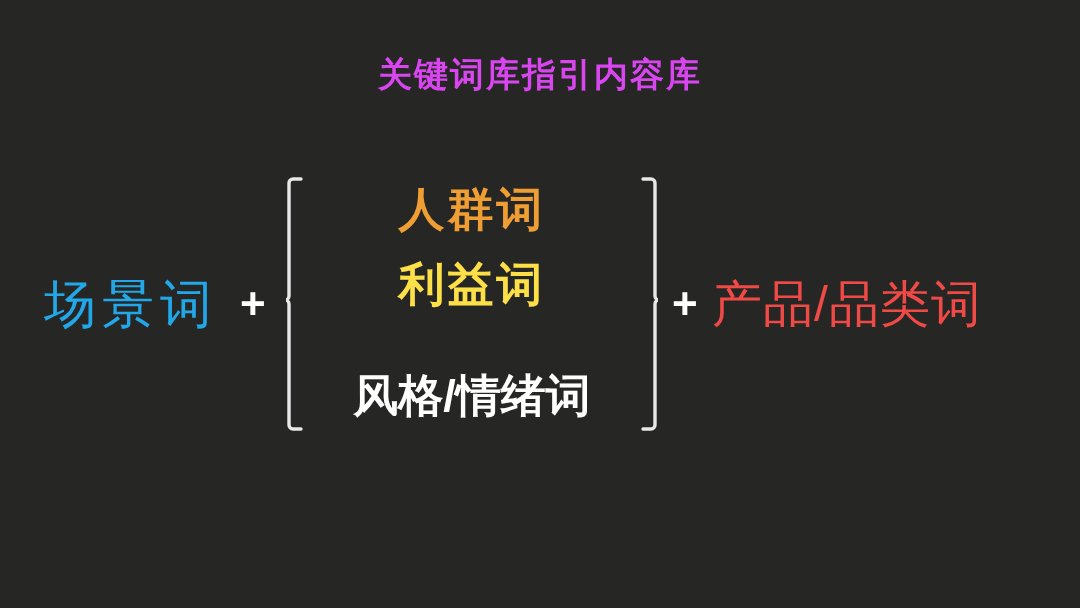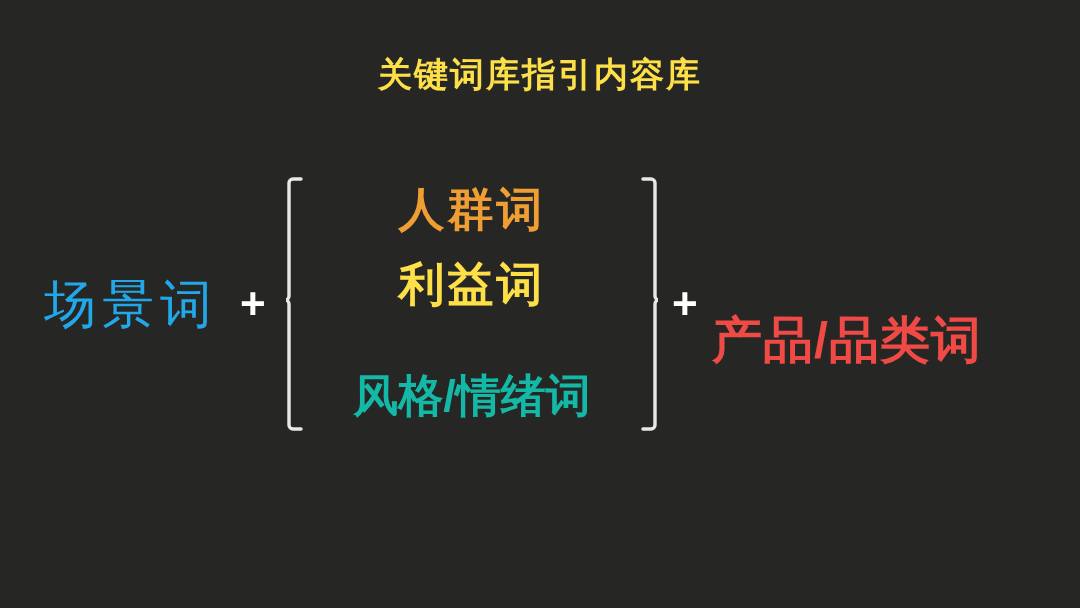--- a/index.html
+++ b/index.html
@@ -23,21 +23,21 @@
     background: #262625;
   }
 
   
   .title {
     position: absolute;
     top: 54px;
     left: 0;
     width: 1080px;
     text-align: center;
-    color: #fde047;
+    color: #d946ef;
     font-size: 34px;
     font-weight: 700;
     letter-spacing: 2px;
     line-height: 1.2;
     white-space: nowrap;
     user-select: none;
   }
 
   
   .formula {
@@ -114,36 +114,35 @@
   .term {
     font-size: 46px;
     font-weight: 700;
     line-height: 1;
     letter-spacing: 3px;
     white-space: nowrap;
     user-select: none;
   }
   .term-crowd   { color: #EF9E33; }
   .term-benefit { color: #fde047; }
-  .term-style   { color: #14b8a6; letter-spacing: 0px; font-size: 45px; margin-top: 37px; }
+  .term-style   { color: #ffffff; letter-spacing: 0px; font-size: 45px; margin-top: 37px; }
 
   
   .product-term {
     position: absolute;
     left: 712px;
     top: 50%;
     transform: translateY(-50%);
     color: #F04A46;
     font-size: 50px;
-    font-weight: 700;
+    font-weight: 400;
     letter-spacing: 1px;
     line-height: 1;
     white-space: nowrap;
     user-select: none;
-    margin-top: 36px;
   }
 </style>
 </head>
 <body>
 
 <div class="slide">
 
   <div class="title">关键词库指引内容库</div>
 
   <div class="formula">

